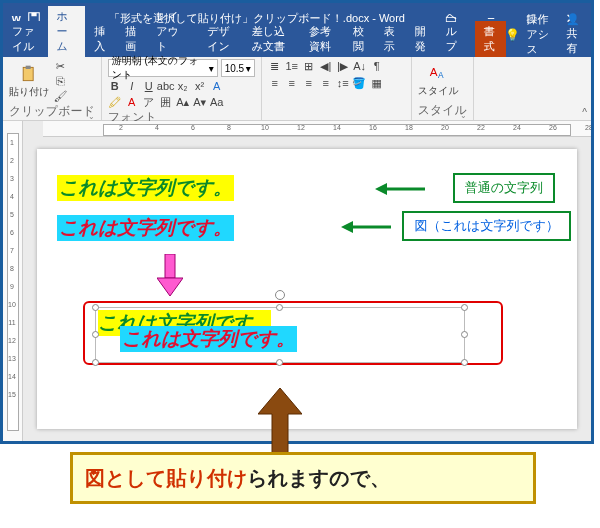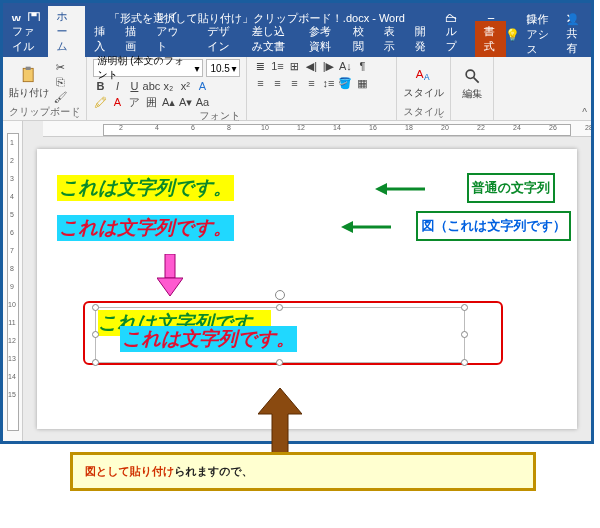--- a/index.html
+++ b/index.html
@@ -18,21 +18,21 @@
 .tabs { background: #2b579a; height: 24px; display: flex; align-items: flex-end; color: #fff; font-size: 11px; }
 .tab { padding: 3px 9px; cursor: pointer; }
 .tab.file { background: #2b579a; }
 .tab.active { background: #f3f3f3; color: #2b579a; }
 .tab-right { margin-left: auto; display: flex; align-items: center; gap: 6px; padding-right: 8px; }
 .bulb { color: #ffd020; font-size: 12px; }
 
 .ribbon { background: #f3f3f3; height: 64px; border-bottom: 1px solid #d0d0d0; display: flex; font-size: 10px; position: relative; }
 .rgroup { border-right: 1px solid #d4d4d4; padding: 2px 6px 0 6px; display: flex; flex-direction: column; }
 .rgroup-body { flex: 1; display: flex; gap: 4px; align-items: center; }
-.rgroup-label { text-align: right; color: #666; font-size: 10px; padding-bottom: 1px; position: relative; }
+.rgroup-label { text-align: left; color: #666; font-size: 12px; padding-bottom: 1px; position: relative; }
 .rgroup-label::after { content: "⌄"; position: absolute; right: 0; bottom: 0; font-size: 8px; color: #888; }
 .rbtn { display: flex; flex-direction: column; align-items: center; gap: 1px; color: #444; min-width: 30px; }
 .rbtn svg { width: 20px; height: 20px; }
 .rcol { display: flex; flex-direction: column; gap: 1px; }
 .rsel { border: 1px solid #bbb; background: #fff; height: 18px; font-size: 10px; padding: 0 3px; display: flex; align-items: center; justify-content: space-between; }
 .rrow { display: flex; gap: 3px; align-items: flex-end; }
 .fico { width: 14px; height: 14px; display: inline-flex; align-items: center; justify-content: center; color: #444; font-size: 11px; }
 .ribbon-collapse { position: absolute; right: 4px; bottom: 2px; font-size: 10px; color: #666; }
 
 .ruler-h { height: 16px; background: #f9f9f9; border-bottom: 1px solid #ccc; margin-left: 20px; position: relative; overflow: hidden; }
@@ -45,21 +45,21 @@
 .ruler-v::before { content: ""; position: absolute; top: 12px; bottom: 10px; left: 4px; width: 10px; background: #fff; border: 1px solid #aaa; }
 .rvticks { position: absolute; left: 4px; top: 12px; font-size: 7px; color: #666; }
 .rvtick { height: 18px; display: flex; align-items: center; justify-content: center; width: 10px; }
 
 .page { background: #fff; margin: 12px 14px; flex: 1; box-shadow: 0 0 4px rgba(0,0,0,0.3); position: relative; padding: 26px 20px; }
 
 .txt-line { font-size: 19px; font-weight: bold; font-style: italic; display: inline-block; padding: 0 2px; }
 .l1 { color: #0a8a2a; background: #ffff00; margin-bottom: 14px; }
 .l2 { color: #e01030; background: #20d8ff; }
 
-.callout { position: absolute; border: 2px solid #0a8a2a; background: #fff; font-size: 13px; font-weight: bold; padding: 4px 3px; }
+.callout { position: absolute; border: 2px solid #0a8a2a; background: #fff; font-size: 13px; font-weight: normal; padding: 4px 10px; }
 .c1 { top: 24px; right: 22px; color: #0a8a2a; }
 .c2 { top: 62px; right: 6px; color: #0060e0; }
 .arrow-g { position: absolute; width: 50px; }
 .arrow-g svg { width: 100%; height: 20px; }
 
 .pink-arrow { position: absolute; top: 105px; left: 120px; }
 .pink-arrow svg { width: 26px; height: 42px; }
 
 .sel-box { position: absolute; top: 152px; left: 46px; width: 420px; height: 64px; border: 2px solid #e00000; border-radius: 6px; }
 .img-box { position: absolute; top: 158px; left: 58px; width: 370px; height: 56px; border: 1px solid #bbb; }
@@ -67,21 +67,21 @@
 .h-tl{top:-4px;left:-4px}.h-tr{top:-4px;right:-4px}.h-bl{bottom:-4px;left:-4px}.h-br{bottom:-4px;right:-4px}
 .h-t{top:-4px;left:50%;margin-left:-4px}.h-b{bottom:-4px;left:50%;margin-left:-4px}
 .h-l{top:50%;left:-4px;margin-top:-4px}.h-r{top:50%;right:-4px;margin-top:-4px}
 .rot { position: absolute; top: -18px; left: 50%; margin-left: -5px; width: 10px; height: 10px; border: 1px solid #888; border-radius: 50%; background: #fff; }
 .img-box .inner1 { color: #0a8a2a; background: #ffff00; font-size: 19px; font-weight: bold; font-style: italic; display: inline-block; margin: 2px 0 0 2px; }
 .img-box .inner2 { position: absolute; top: 18px; left: 24px; color: #e01030; background: #20d8ff; font-size: 19px; font-weight: bold; font-style: italic; padding: 0 2px; }
 
 .brown-arrow { position: absolute; top: 388px; left: 258px; }
 .brown-arrow svg { width: 44px; height: 68px; }
 
-.caption-box { position: absolute; left: 70px; top: 452px; width: 466px; border: 3px solid #c09000; background: #ffffd0; padding: 8px 12px; font-size: 11px; font-weight: bold; color: #222; line-height: 1.5; }
+.caption-box { position: absolute; left: 70px; top: 452px; width: 466px; border: 3px solid #c09000; background: #ffffd0; padding: 8px 12px; font-size: 20px; font-weight: bold; color: #222; line-height: 1.5; }
 .caption-box .hl { color: #d03000; }
 </style>
 </head>
 <body>
 
 <div class="window">
   <div class="titlebar">
     <div class="tb-left">
       <span class="tb-ico"><svg viewBox="0 0 16 16">
             <rect width="16" height="16" fill="#2b579a"></rect>
@@ -218,32 +218,20 @@
           <svg viewBox="0 0 24 24">
               <text x="2" y="16" font-size="14" fill="#d00">A</text>
               <text x="12" y="18" font-size="10" fill="#06c">A</text>
             </svg>
           <span>スタイル</span>
         </div>
       </div>
       <div class="rgroup-label">スタイル</div>
     </div>
 
-    <div class="rgroup">
-      <div class="rgroup-body">
-        <div class="rbtn">
-          <svg viewBox="0 0 24 24">
-              <circle cx="10" cy="10" r="5" fill="none" stroke="#444" stroke-width="2"></circle>
-              <line x1="14" y1="14" x2="20" y2="20" stroke="#444" stroke-width="2"></line>
-            </svg>
-          <span>編集</span>
-        </div>
-      </div>
-      <div class="rgroup-label" style="visibility:hidden">.</div>
-    </div>
     <span class="ribbon-collapse">^</span>
   </div>
 
   <div class="doc-area">
     <div class="ruler-v">
       <div class="rvticks" id="rvticks">
           <div class="rvtick">1</div>
           <div class="rvtick">2</div>
           <div class="rvtick">3</div>
           <div class="rvtick">4</div>

